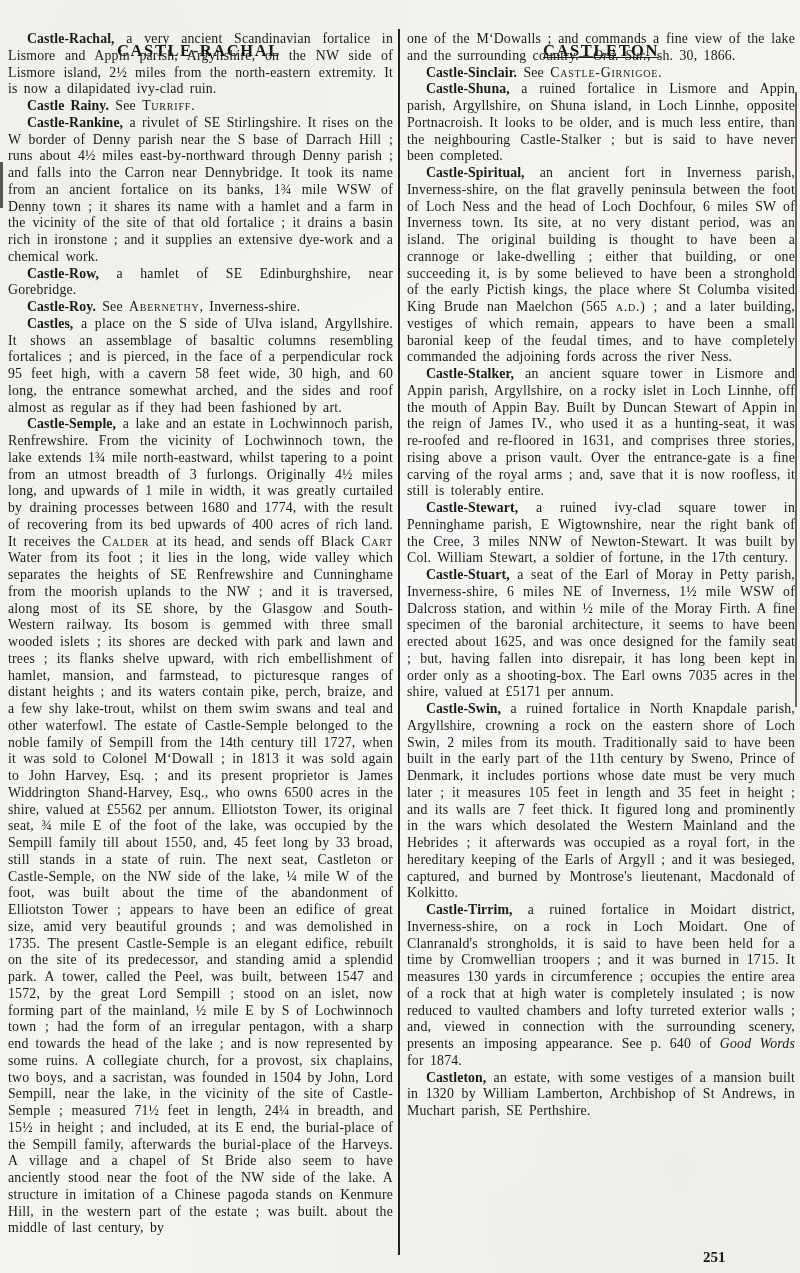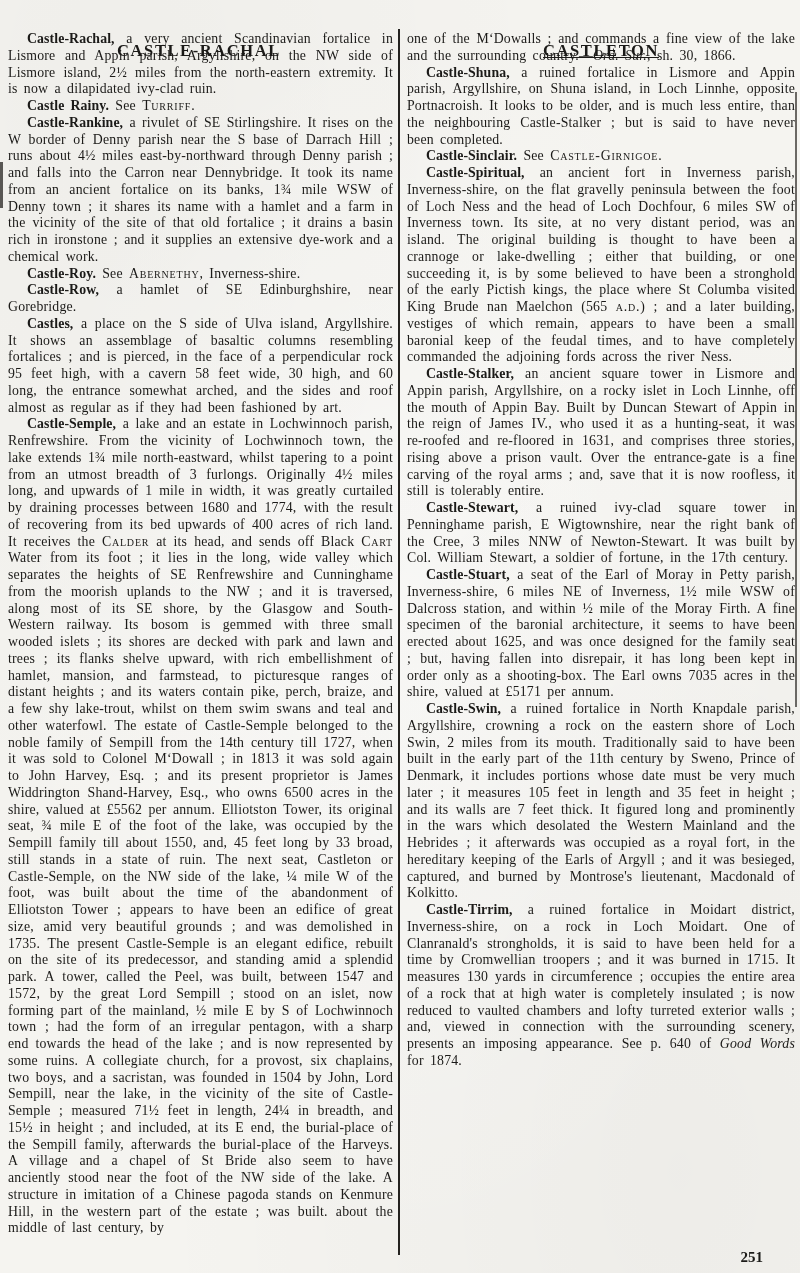--- a/index.html
+++ b/index.html
@@ -44,46 +44,47 @@
   }
   .column.left{left:8px;width:385px;}
   .column.right{left:407px;width:388px;}
   .para{margin:0;padding:0;}
   .para.indent{text-indent:19px;}
   .run-bold{font-weight:700;letter-spacing:0.1px;}
   .run-sc{font-variant:small-caps;letter-spacing:0.8px;}
   .run-italic{font-style:italic;}
   .page-number{
     position:absolute;left:703px;top:1249px;width:60px;
-    font-weight:bold;font-size:15px;text-align:right;
+    font-weight:bold;font-size:15px;text-align:left;
   }
 </style>
 </head>
 <body>
 
 <div class="page">
   <div class="running-head left">CASTLE-RACHAL</div>
   <div class="running-head right">CASTLETON</div>
   <div class="col-divider"></div>
   <div class="edge-line"></div>
   <div class="smudge"></div>
   <div class="column left" id="col-left">
       <p class="para indent"><span class="run-bold">Castle-Rachal,</span><span class="run"> a very ancient Scandinavian fortalice in Lismore and Appin parish, Argyllshire, on the NW side of Lismore island, 2½ miles from the north-eastern extremity. It is now a dilapidated ivy-clad ruin.</span></p>
       <p class="para indent"><span class="run-bold">Castle Rainy.</span><span class="run"> See </span><span class="run-sc">Turriff</span><span class="run">.</span></p>
       <p class="para indent"><span class="run-bold">Castle-Rankine,</span><span class="run"> a rivulet of SE Stirlingshire. It rises on the W border of Denny parish near the S base of Darrach Hill ; runs about 4½ miles east-by-northward through Denny parish ; and falls into the Carron near Dennybridge. It took its name from an ancient fortalice on its banks, 1¾ mile WSW of Denny town ; it shares its name with a hamlet and a farm in the vicinity of the site of that old fortalice ; it drains a basin rich in ironstone ; and it supplies an extensive dye-work and a chemical work.</span></p>
+      <p class="para indent"><span class="run-bold">Castle-Row,</span><span class="run"> a hamlet of SE Edinburghshire, near Gorebridge.</span></p>
       <p class="para indent"><span class="run-bold">Castle-Roy.</span><span class="run"> See </span><span class="run-sc">Abernethy</span><span class="run">, Inverness-shire.</span></p>
-      <p class="para indent"><span class="run-bold">Castle-Row,</span><span class="run"> a hamlet of SE Edinburghshire, near Gorebridge.</span></p>
       <p class="para indent"><span class="run-bold">Castles,</span><span class="run"> a place on the S side of Ulva island, Argyllshire. It shows an assemblage of basaltic columns resembling fortalices ; and is pierced, in the face of a perpendicular rock 95 feet high, with a cavern 58 feet wide, 30 high, and 60 long, the entrance somewhat arched, and the sides and roof almost as regular as if they had been fashioned by art.</span></p>
       <p class="para indent"><span class="run-bold">Castle-Semple,</span><span class="run"> a lake and an estate in Lochwinnoch parish, Renfrewshire. From the vicinity of Lochwinnoch town, the lake extends 1¾ mile north-eastward, whilst tapering to a point from an utmost breadth of 3 furlongs. Originally 4½ miles long, and upwards of 1 mile in width, it was greatly curtailed by draining processes between 1680 and 1774, with the result of recovering from its bed upwards of 400 acres of rich land. It receives the </span><span class="run-sc">Calder</span><span class="run"> at its head, and sends off Black </span><span class="run-sc">Cart</span><span class="run"> Water from its foot ; it lies in the long, wide valley which separates the heights of SE Renfrewshire and Cunninghame from the moorish uplands to the NW ; and it is traversed, along most of its SE shore, by the Glasgow and South-Western railway. Its bosom is gemmed with three small wooded islets ; its shores are decked with park and lawn and trees ; its flanks shelve upward, with rich embellishment of hamlet, mansion, and farmstead, to picturesque ranges of distant heights ; and its waters contain pike, perch, braize, and a few shy lake-trout, whilst on them swim swans and teal and other waterfowl. The estate of Castle-Semple belonged to the noble family of Sempill from the 14th century till 1727, when it was sold to Colonel M‘Dowall ; in 1813 it was sold again to John Harvey, Esq. ; and its present proprietor is James Widdrington Shand-Harvey, Esq., who owns 6500 acres in the shire, valued at £5562 per annum. Elliotston Tower, its original seat, ¾ mile E of the foot of the lake, was occupied by the Sempill family till about 1550, and, 45 feet long by 33 broad, still stands in a state of ruin. The next seat, Castleton or Castle-Semple, on the NW side of the lake, ¼ mile W of the foot, was built about the time of the abandonment of Elliotston Tower ; appears to have been an edifice of great size, amid very beautiful grounds ; and was demolished in 1735. The present Castle-Semple is an elegant edifice, rebuilt on the site of its predecessor, and standing amid a splendid park. A tower, called the Peel, was built, between 1547 and 1572, by the great Lord Sempill ; stood on an islet, now forming part of the mainland, ½ mile E by S of Lochwinnoch town ; had the form of an irregular pentagon, with a sharp end towards the head of the lake ; and is now represented by some ruins. A collegiate church, for a provost, six chaplains, two boys, and a sacristan, was founded in 1504 by John, Lord Sempill, near the lake, in the vicinity of the site of Castle-Semple ; measured 71½ feet in length, 24¼ in breadth, and 15½ in height ; and included, at its E end, the burial-place of the Sempill family, afterwards the burial-place of the Harveys. A village and a chapel of St Bride also seem to have anciently stood near the foot of the NW side of the lake. A structure in imitation of a Chinese pagoda stands on Kenmure Hill, in the western part of the estate ; was built. about the middle of last century, by</span></p>
     </div>
   <div class="column right" id="col-right">
       <p class="para"><span class="run">one of the M‘Dowalls ; and commands a fine view of the lake and the surrounding country.—</span><span class="run-italic">Ord. Sur.</span><span class="run">, sh. 30, 1866.</span></p>
+      <p class="para indent"><span class="run-bold">Castle-Sinclair.</span><span class="run"> See </span><span class="run-sc">Castle-Girnigoe</span><span class="run">.</span></p>
       <p class="para indent"><span class="run-bold">Castle-Shuna,</span><span class="run"> a ruined fortalice in Lismore and Appin parish, Argyllshire, on Shuna island, in Loch Linnhe, opposite Portnacroish. It looks to be older, and is much less entire, than the neighbouring Castle-Stalker ; but is said to have never been completed.</span></p>
-      <p class="para indent"><span class="run-bold">Castle-Sinclair.</span><span class="run"> See </span><span class="run-sc">Castle-Girnigoe</span><span class="run">.</span></p>
       <p class="para indent"><span class="run-bold">Castle-Spiritual,</span><span class="run"> an ancient fort in Inverness parish, Inverness-shire, on the flat gravelly peninsula between the foot of Loch Ness and the head of Loch Dochfour, 6 miles SW of Inverness town. Its site, at no very distant period, was an island. The original building is thought to have been a crannoge or lake-dwelling ; either that building, or one succeeding it, is by some believed to have been a stronghold of the early Pictish kings, the place where St Columba visited King Brude nan Maelchon (565 </span><span class="run-sc">a.d.</span><span class="run">) ; and a later building, vestiges of which remain, appears to have been a small baronial keep of the feudal times, and to have completely commanded the adjoining fords across the river Ness.</span></p>
       <p class="para indent"><span class="run-bold">Castle-Stalker,</span><span class="run"> an ancient square tower in Lismore and Appin parish, Argyllshire, on a rocky islet in Loch Linnhe, off the mouth of Appin Bay. Built by Duncan Stewart of Appin in the reign of James IV., who used it as a hunting-seat, it was re-roofed and re-floored in 1631, and comprises three stories, rising above a prison vault. Over the entrance-gate is a fine carving of the royal arms ; and, save that it is now roofless, it still is tolerably entire.</span></p>
       <p class="para indent"><span class="run-bold">Castle-Stewart,</span><span class="run"> a ruined ivy-clad square tower in Penninghame parish, E Wigtownshire, near the right bank of the Cree, 3 miles NNW of Newton-Stewart. It was built by Col. William Stewart, a soldier of fortune, in the 17th century.</span></p>
       <p class="para indent"><span class="run-bold">Castle-Stuart,</span><span class="run"> a seat of the Earl of Moray in Petty parish, Inverness-shire, 6 miles NE of Inverness, 1½ mile WSW of Dalcross station, and within ½ mile of the Moray Firth. A fine specimen of the baronial architecture, it seems to have been erected about 1625, and was once designed for the family seat ; but, having fallen into disrepair, it has long been kept in order only as a shooting-box. The Earl owns 7035 acres in the shire, valued at £5171 per annum.</span></p>
       <p class="para indent"><span class="run-bold">Castle-Swin,</span><span class="run"> a ruined fortalice in North Knapdale parish, Argyllshire, crowning a rock on the eastern shore of Loch Swin, 2 miles from its mouth. Traditionally said to have been built in the early part of the 11th century by Sweno, Prince of Denmark, it includes portions whose date must be very much later ; it measures 105 feet in length and 35 feet in height ; and its walls are 7 feet thick. It figured long and prominently in the wars which desolated the Western Mainland and the Hebrides ; it afterwards was occupied as a royal fort, in the hereditary keeping of the Earls of Argyll ; and it was besieged, captured, and burned by Montrose's lieutenant, Macdonald of Kolkitto.</span></p>
       <p class="para indent"><span class="run-bold">Castle-Tirrim,</span><span class="run"> a ruined fortalice in Moidart district, Inverness-shire, on a rock in Loch Moidart. One of Clanranald's strongholds, it is said to have been held for a time by Cromwellian troopers ; and it was burned in 1715. It measures 130 yards in circumference ; occupies the entire area of a rock that at high water is completely insulated ; is now reduced to vaulted chambers and lofty turreted exterior walls ; and, viewed in connection with the surrounding scenery, presents an imposing appearance. See p. 640 of </span><span class="run-italic">Good Words</span><span class="run"> for 1874.</span></p>
+      <p class="para indent"><span class="run-bold">Castleton,</span><span class="run"> an estate, with some vestiges of a mansion built in 1320 by William Lamberton, Archbishop of St Andrews, in Muchart parish, SE Perthshire.</span></p>
     </div>
   <div class="page-number">251</div>
 </div>
 
 </body></html>

